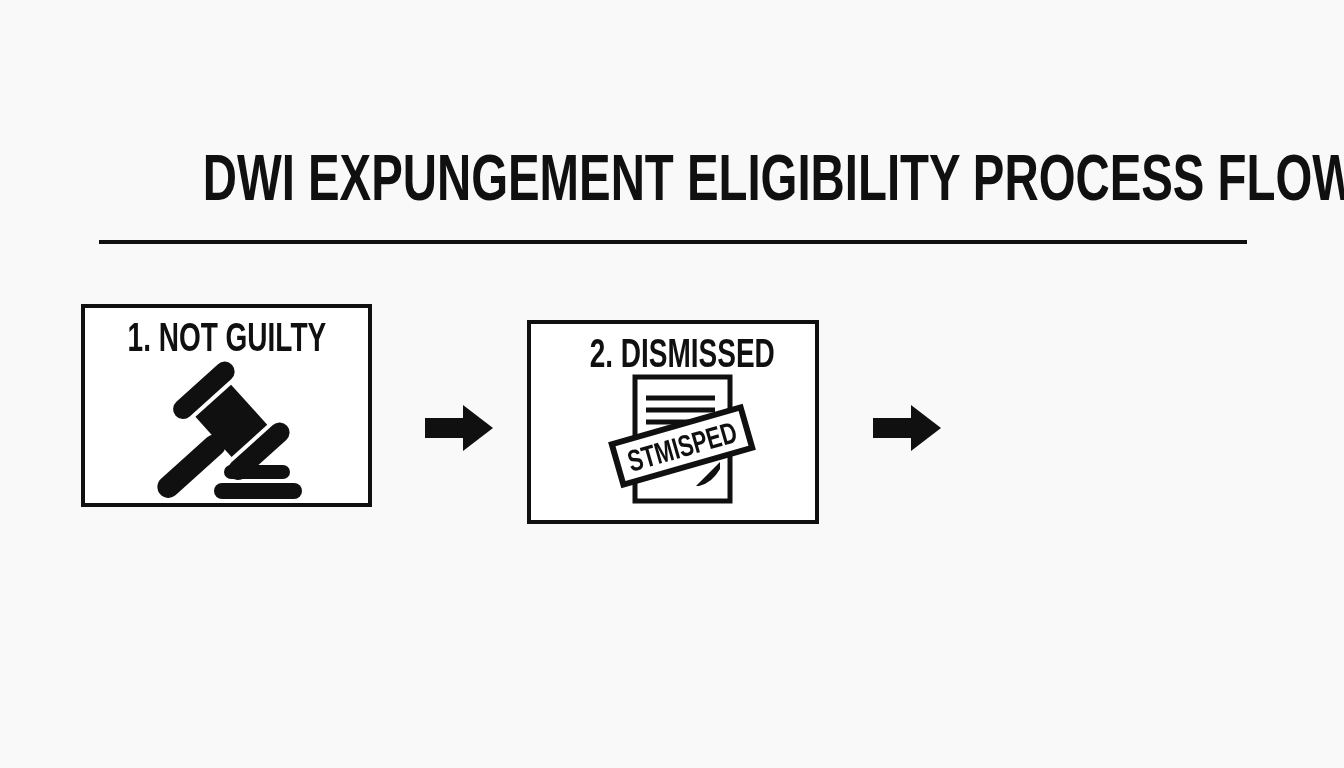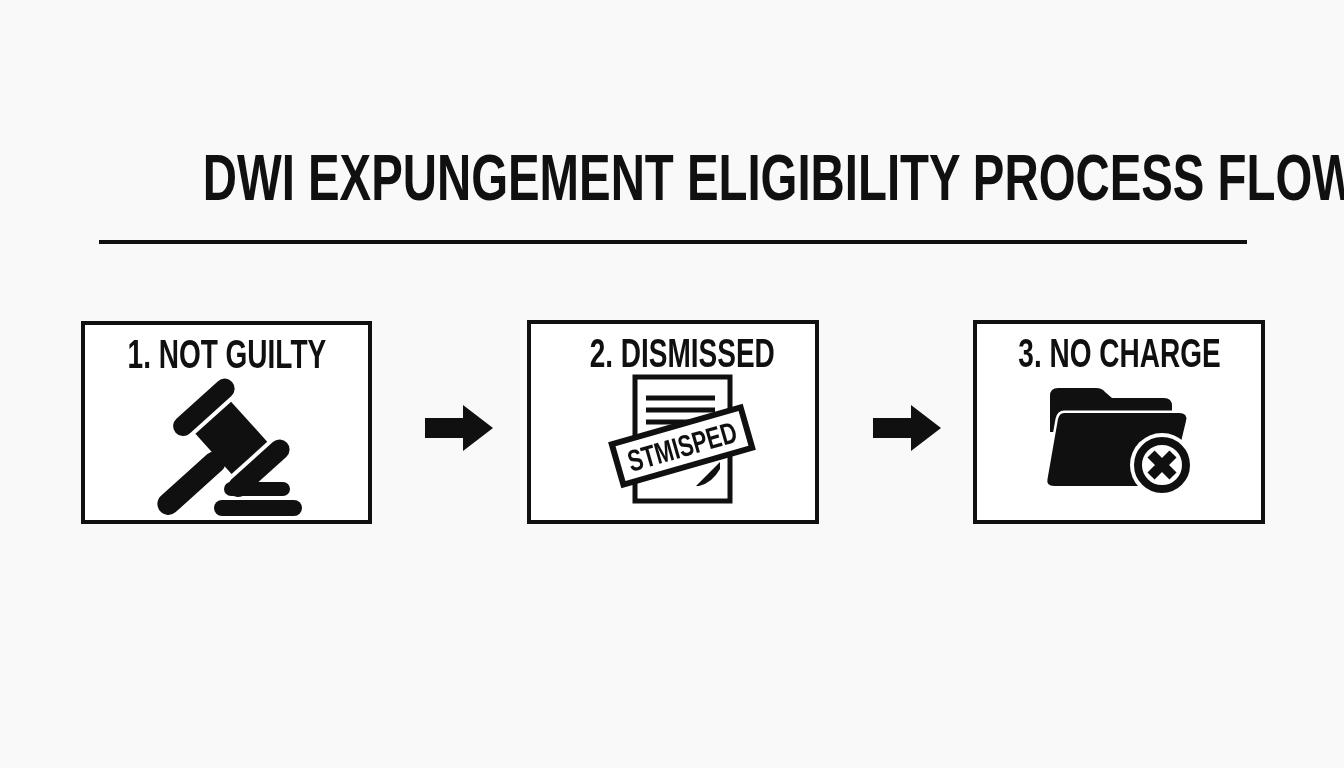--- a/index.html
+++ b/index.html
@@ -51,21 +51,21 @@
   .step-box {
     position: absolute;
     width: 292px;
     height: 204px;
     background: var(--box-bg);
     border: 4px solid var(--ink);
     display: flex;
     flex-direction: column;
     align-items: center;
   }
-  .step-box.box-1 { left: 81px;  top: 321px; width: 291px; height: 203px; }
+  .step-box.box-1 { left: 81px;  top: 304px; width: 291px; height: 203px; }
   .step-box.box-2 { left: 527px; top: 320px; padding-left: 18px; }
   .step-box.box-3 { left: 973px; top: 320px; }
 
   .step-label {
     margin-top: 8px;
     font-size: 40px;
     font-weight: bold;
     line-height: 1.05;
     white-space: nowrap;
     transform: scaleX(0.70);
@@ -134,26 +134,14 @@
         <rect x="8" y="53" width="134" height="42" fill="#ffffff" stroke="currentColor" stroke-width="6"></rect>
         <text class="stamp-text" x="75" y="85" text-anchor="middle" textLength="112" lengthAdjust="spacingAndGlyphs">STMISPED</text>
       </g>
     </svg>
   </section>
 
   <svg class="flow-arrow arrow-2" width="68" height="46" viewBox="0 0 68 46" aria-hidden="true">
     <polygon points="0,13 38,13 38,0 68,23 38,46 38,33 0,33" fill="currentColor"></polygon>
   </svg>
 
-  <section class="step-box box-3">
-    <div class="step-label">3. NO CHARGE</div>
-    <svg class="icon-folder" width="150" height="112" viewBox="0 0 150 112" aria-hidden="true">
-      <path d="M6,10 Q6,2 14,2 L52,2 Q58,2 61,6 L68,12 L120,12 Q128,12 128,20 L128,46 L6,46 Z" fill="currentColor"></path>
-      <path d="M20,27 L135,27 Q144,27 142,35 L128,93 Q126,100 118,100 L10,100 Q2,100 3.5,93 L14,33 Q15.5,27 20,27 Z" fill="currentColor" stroke="#ffffff" stroke-width="5" paint-order="stroke"></path>
-      <g>
-        <circle cx="118" cy="79" r="32" fill="#ffffff"></circle>
-        <circle cx="118" cy="79" r="24" fill="#ffffff" stroke="currentColor" stroke-width="8"></circle>
-        <path d="M107,68 L129,90 M107,90 L129,68" stroke="currentColor" stroke-width="10"></path>
-      </g>
-    </svg>
-  </section>
 
 </div>
 
 </body></html>

